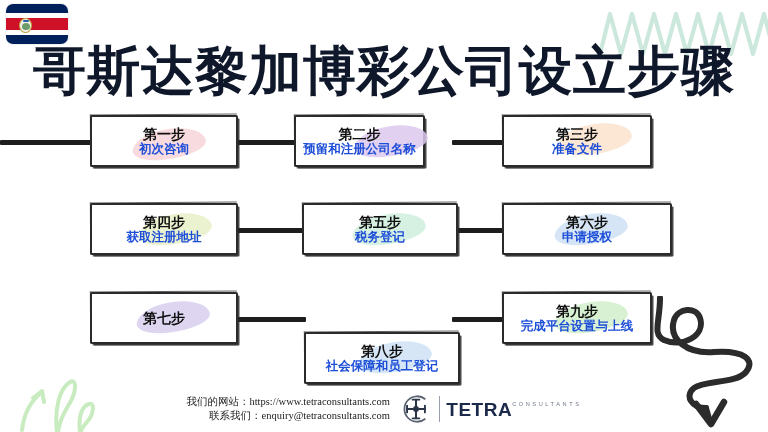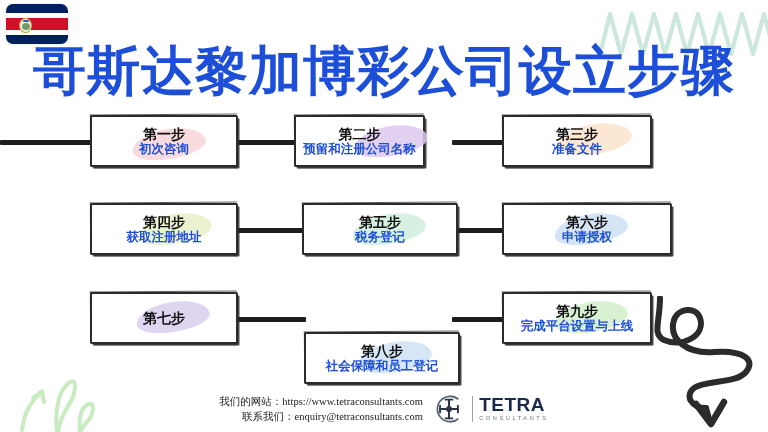--- a/index.html
+++ b/index.html
@@ -47,21 +47,21 @@
 
   
   .title {
     position:absolute; left:0; top:42px; width:768px;
     text-align:center;
     font-family:"DejaVu Serif","Liberation Serif",serif;
     font-weight:700;
     font-size:53px;
     line-height:56px;
     letter-spacing:1px;
-    color:#1d4ed8;
+    color:#0f172a;
     white-space:nowrap;
   }
 
   
   .flow { position:absolute; left:0; top:0; width:768px; height:432px; }
 
   .row { position:absolute; left:0; width:768px; height:58px; }
   #row-1 { top:115px; }
   #row-2 { top:203px; }
   #row-3 { top:292px; }
@@ -117,25 +117,25 @@
   .footer{
     position:absolute; left:0; top:388px; width:768px; height:42px;
     display:flex; align-items:center; justify-content:center; gap:9px;
   }
   .f-text{
     text-align:right;
     font-family:"Liberation Serif",serif;
     font-size:10.5px; line-height:14px; color:#1a1a1a;
     white-space:nowrap;
   }
-  .f-text .lbl{ font-family:Liberation Sans, sans-serif; }
+  .f-text .lbl{ font-family:Liberation Mono, monospace; }
   .logo{ display:flex; align-items:center; gap:6px; }
   .logo-mark{ width:34px; height:34px; }
   .logo-div{ width:1.4px; height:26px; background:#9aa0ab; }
-  .logo-words{ display:flex; flex-direction:column; justify-content:center; }
+  .logo-words{ display:flex; flex-direction:row; justify-content:center; }
   .logo-tetra{
     font-family:"Liberation Sans",sans-serif;
     font-weight:700; font-size:19px; line-height:19px;
     letter-spacing:.5px; color:#1b2a4a;
   }
   .logo-sub{
     font-family:"Liberation Sans",sans-serif;
     font-size:5.6px; line-height:9px; letter-spacing:2.6px;
     color:#6d7584;
   }

